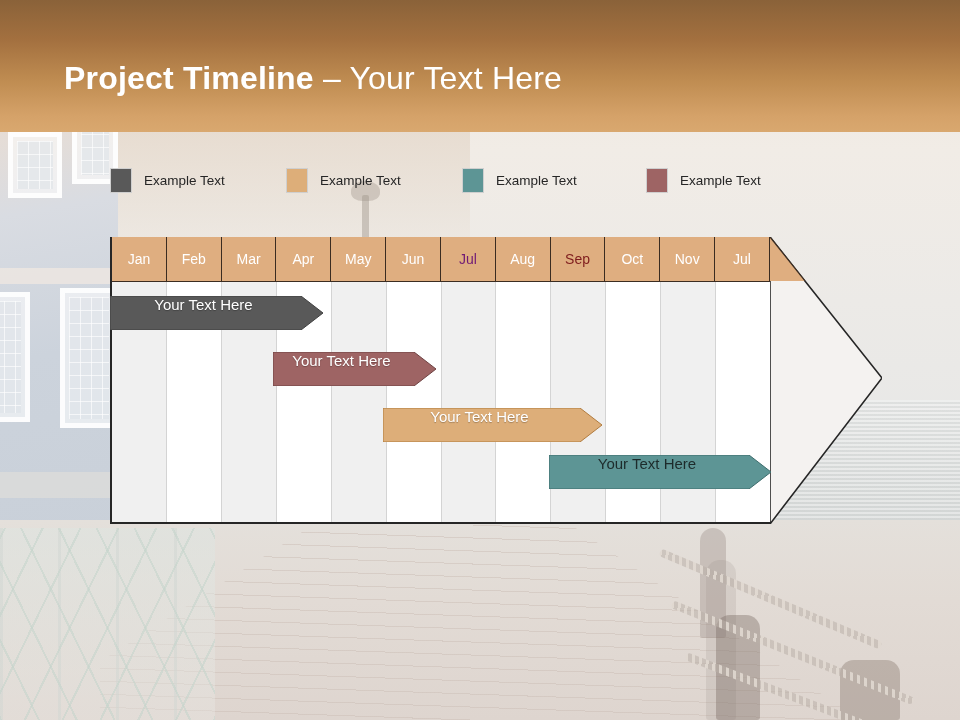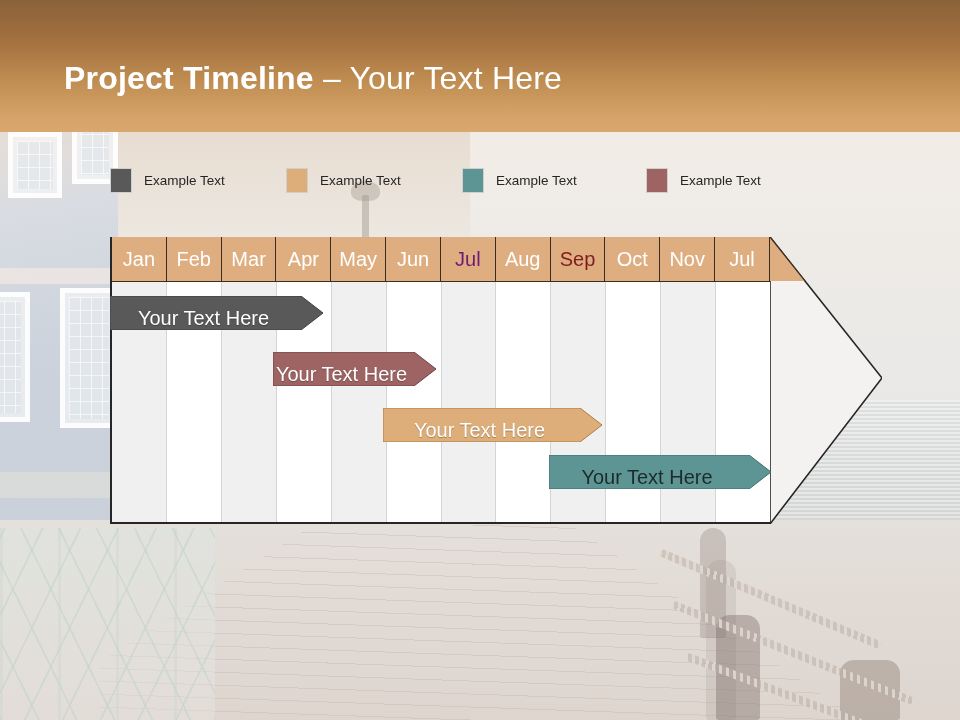--- a/index.html
+++ b/index.html
@@ -142,41 +142,41 @@
 
   .hdr-row {
     position:absolute; left:0; top:0; width:100%; height:44px;
     display:flex; z-index:3;
   }
   .hdr-cell {
     flex:1 1 0;
     background:#dfae80;
     border-right:1.5px solid #3b2c21;
     display:flex; align-items:center; justify-content:center;
-    color:#ffffff; font-size:20px;
+    color:#ffffff; font-size:14px;
     position:relative;
   }
   .hdr-cell:first-child { border-left:0; }
   .hdr-cell:last-child { border-right:1.5px solid #3b2c21; }
   .hdr-underline {
     position:absolute; left:0; top:44px; width:100%; height:1px;
     background:#3b2c21; z-index:3;
   }
 
   
   .arrow-head {
     position:absolute; left:770px; top:237px;
     width:112px; height:287px; z-index:2;
   }
 
   
   .bar {
     position:absolute; height:34px; z-index:4;
-    display:flex; align-items:flex-end;
-    font-size:20px; white-space:nowrap;
+    display:flex; align-items:flex-start;
+    font-size:15px; white-space:nowrap;
   }
   .bar-shape {
     position:absolute; inset:0;
   }
   .bar-label {
     position:relative; z-index:2;
     width:100%; text-align:center;
     padding-right:26px;
     text-shadow:0 1px 1px rgba(0,0,0,.28);
   }

